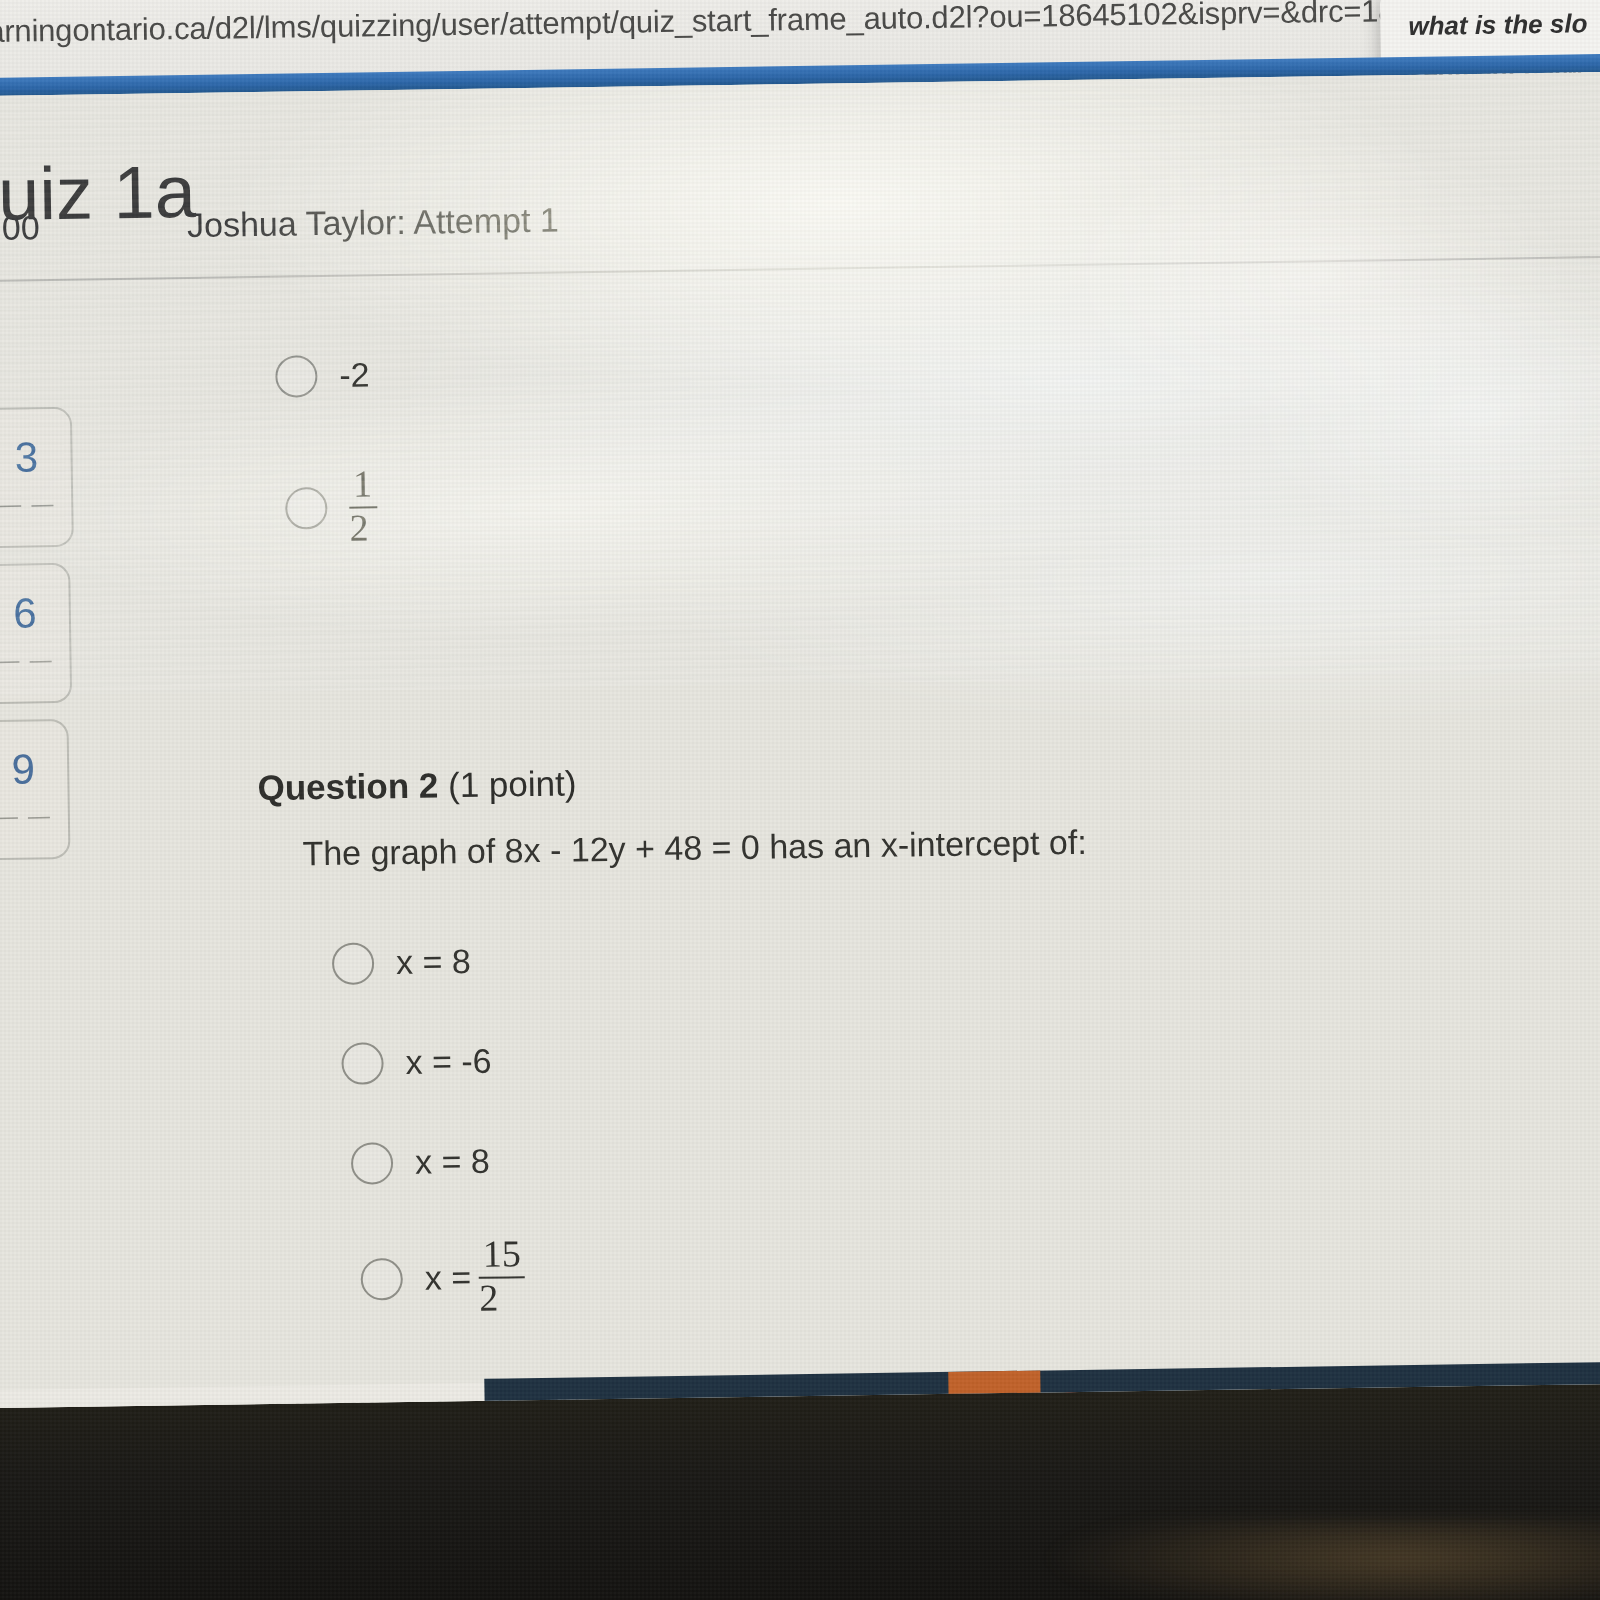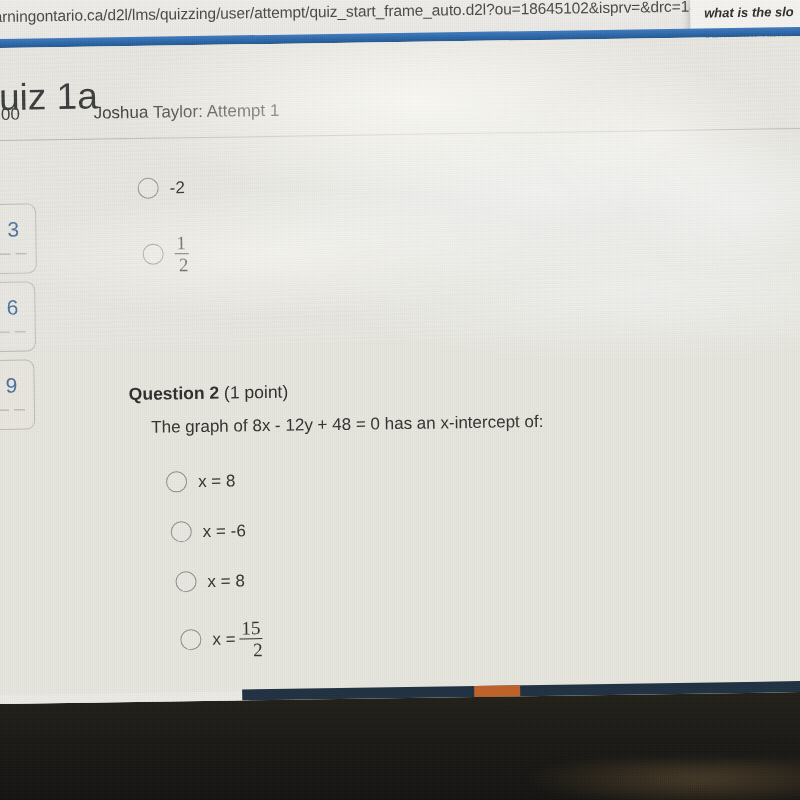--- a/index.html
+++ b/index.html
@@ -228,21 +228,21 @@
   .opt-label {
     margin-left: 11px;
     font-size: 17px;
     color: #33332f;
     white-space: nowrap;
   }
 
   
   .frac {
     display: inline-block;
-    text-align: right;
+    text-align: left;
     line-height: 1.02;
     font-family: "Liberation Serif", serif;
     font-size: 19px;
     color: #33332f;
     vertical-align: middle;
   }
   .frac .num-t {
     display: block;
     border-bottom: 1.4px solid #33332f;
     padding: 0 2px 1px 2px;

